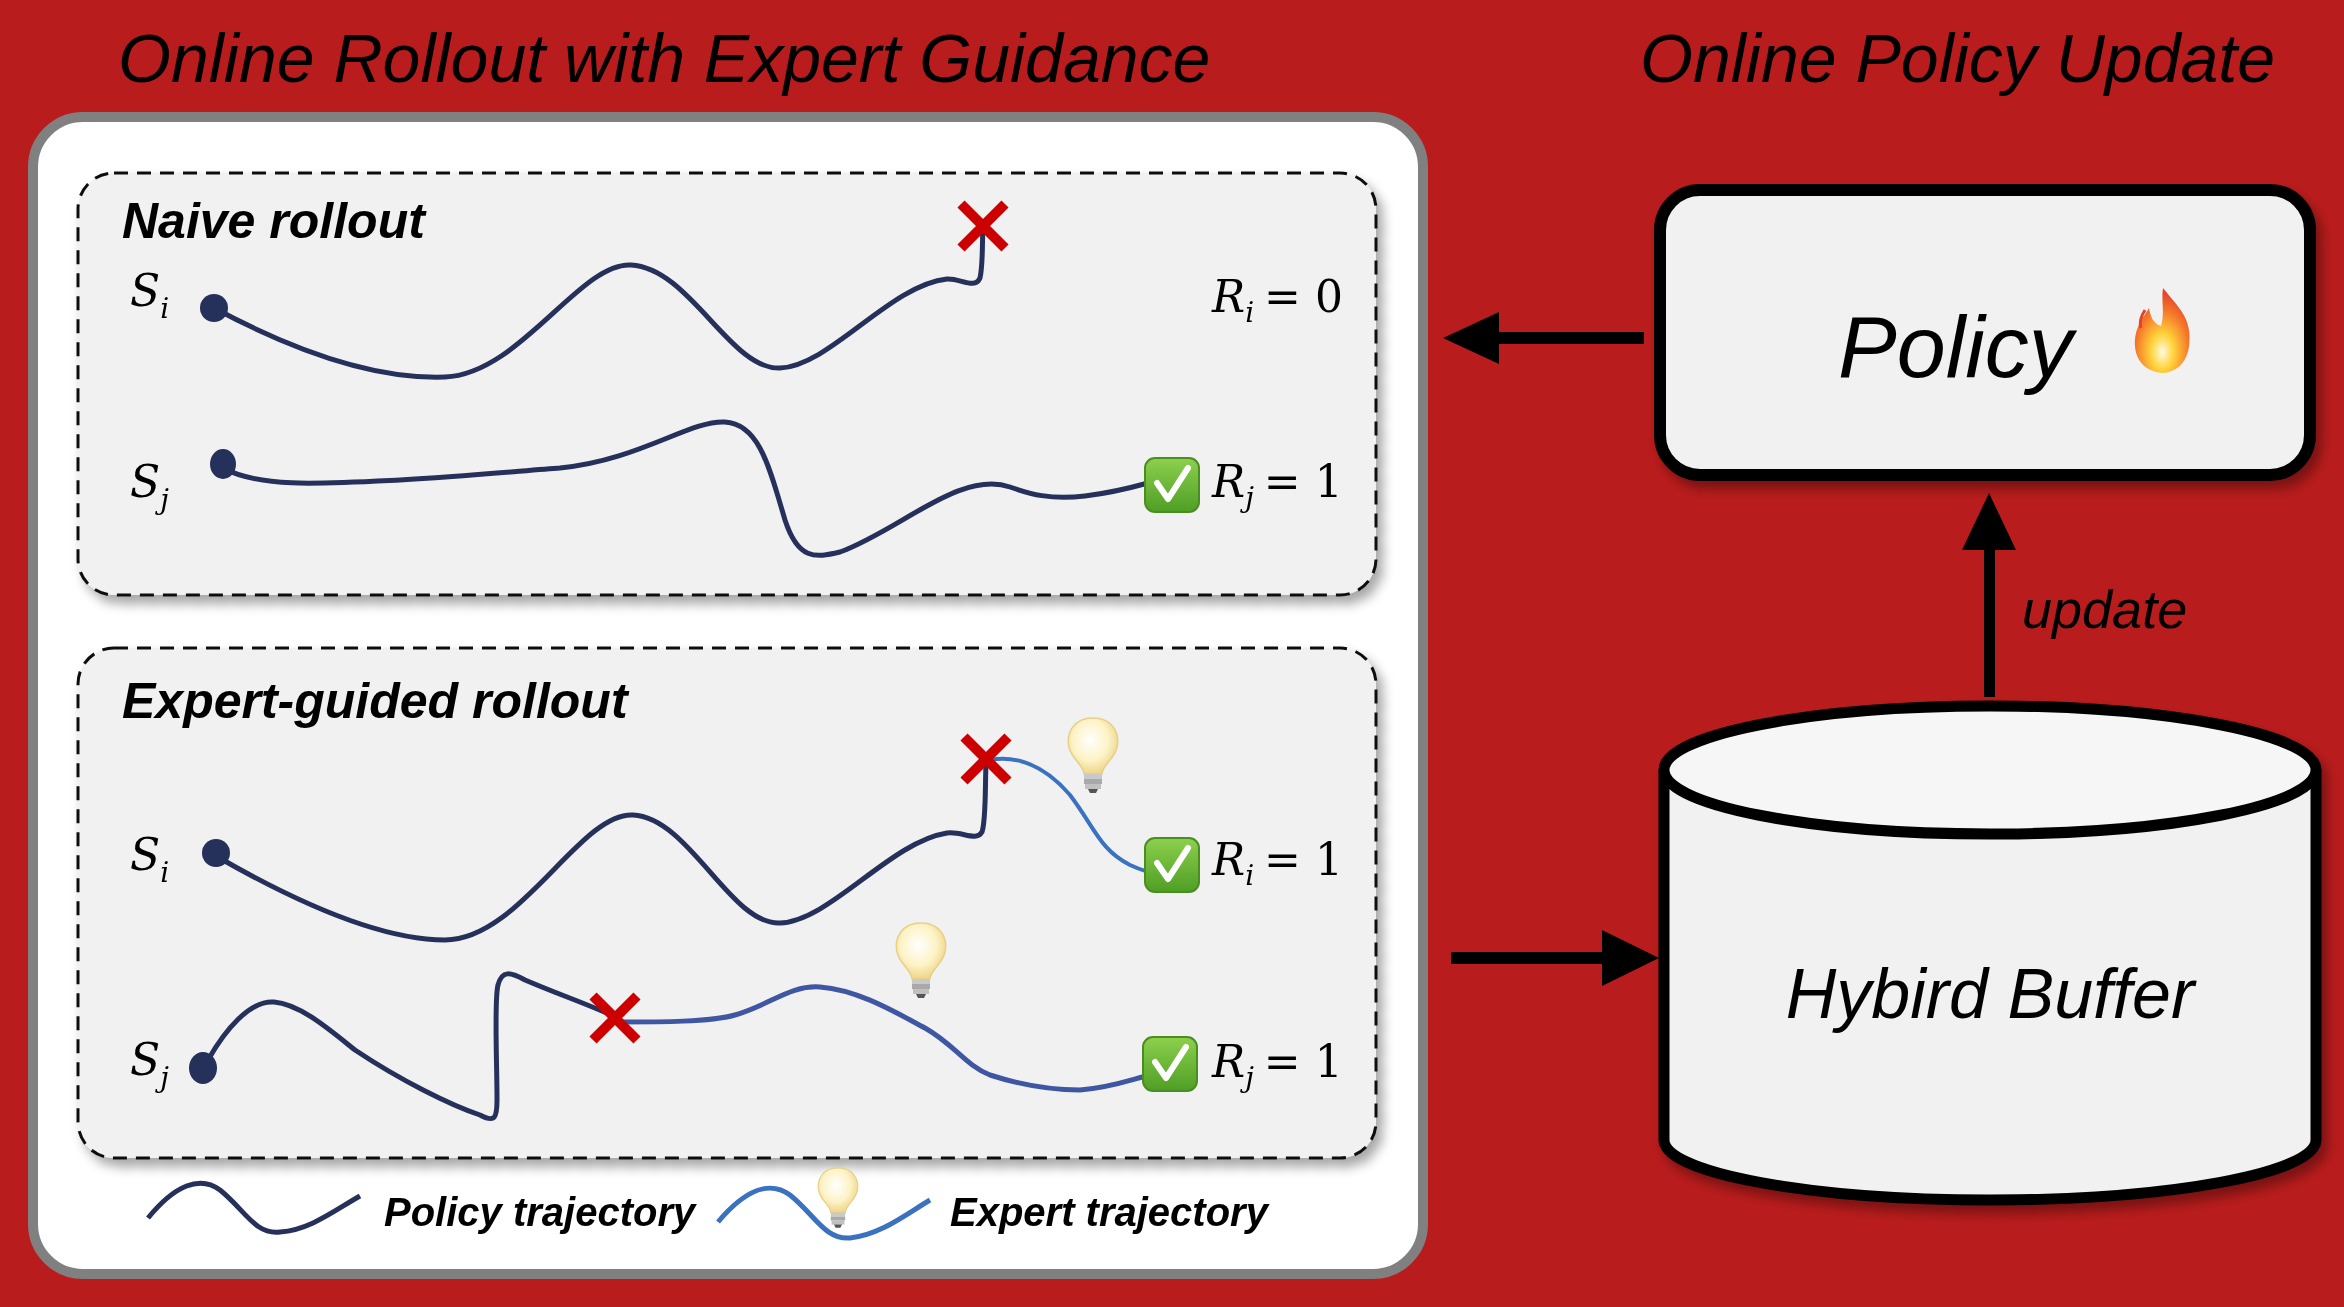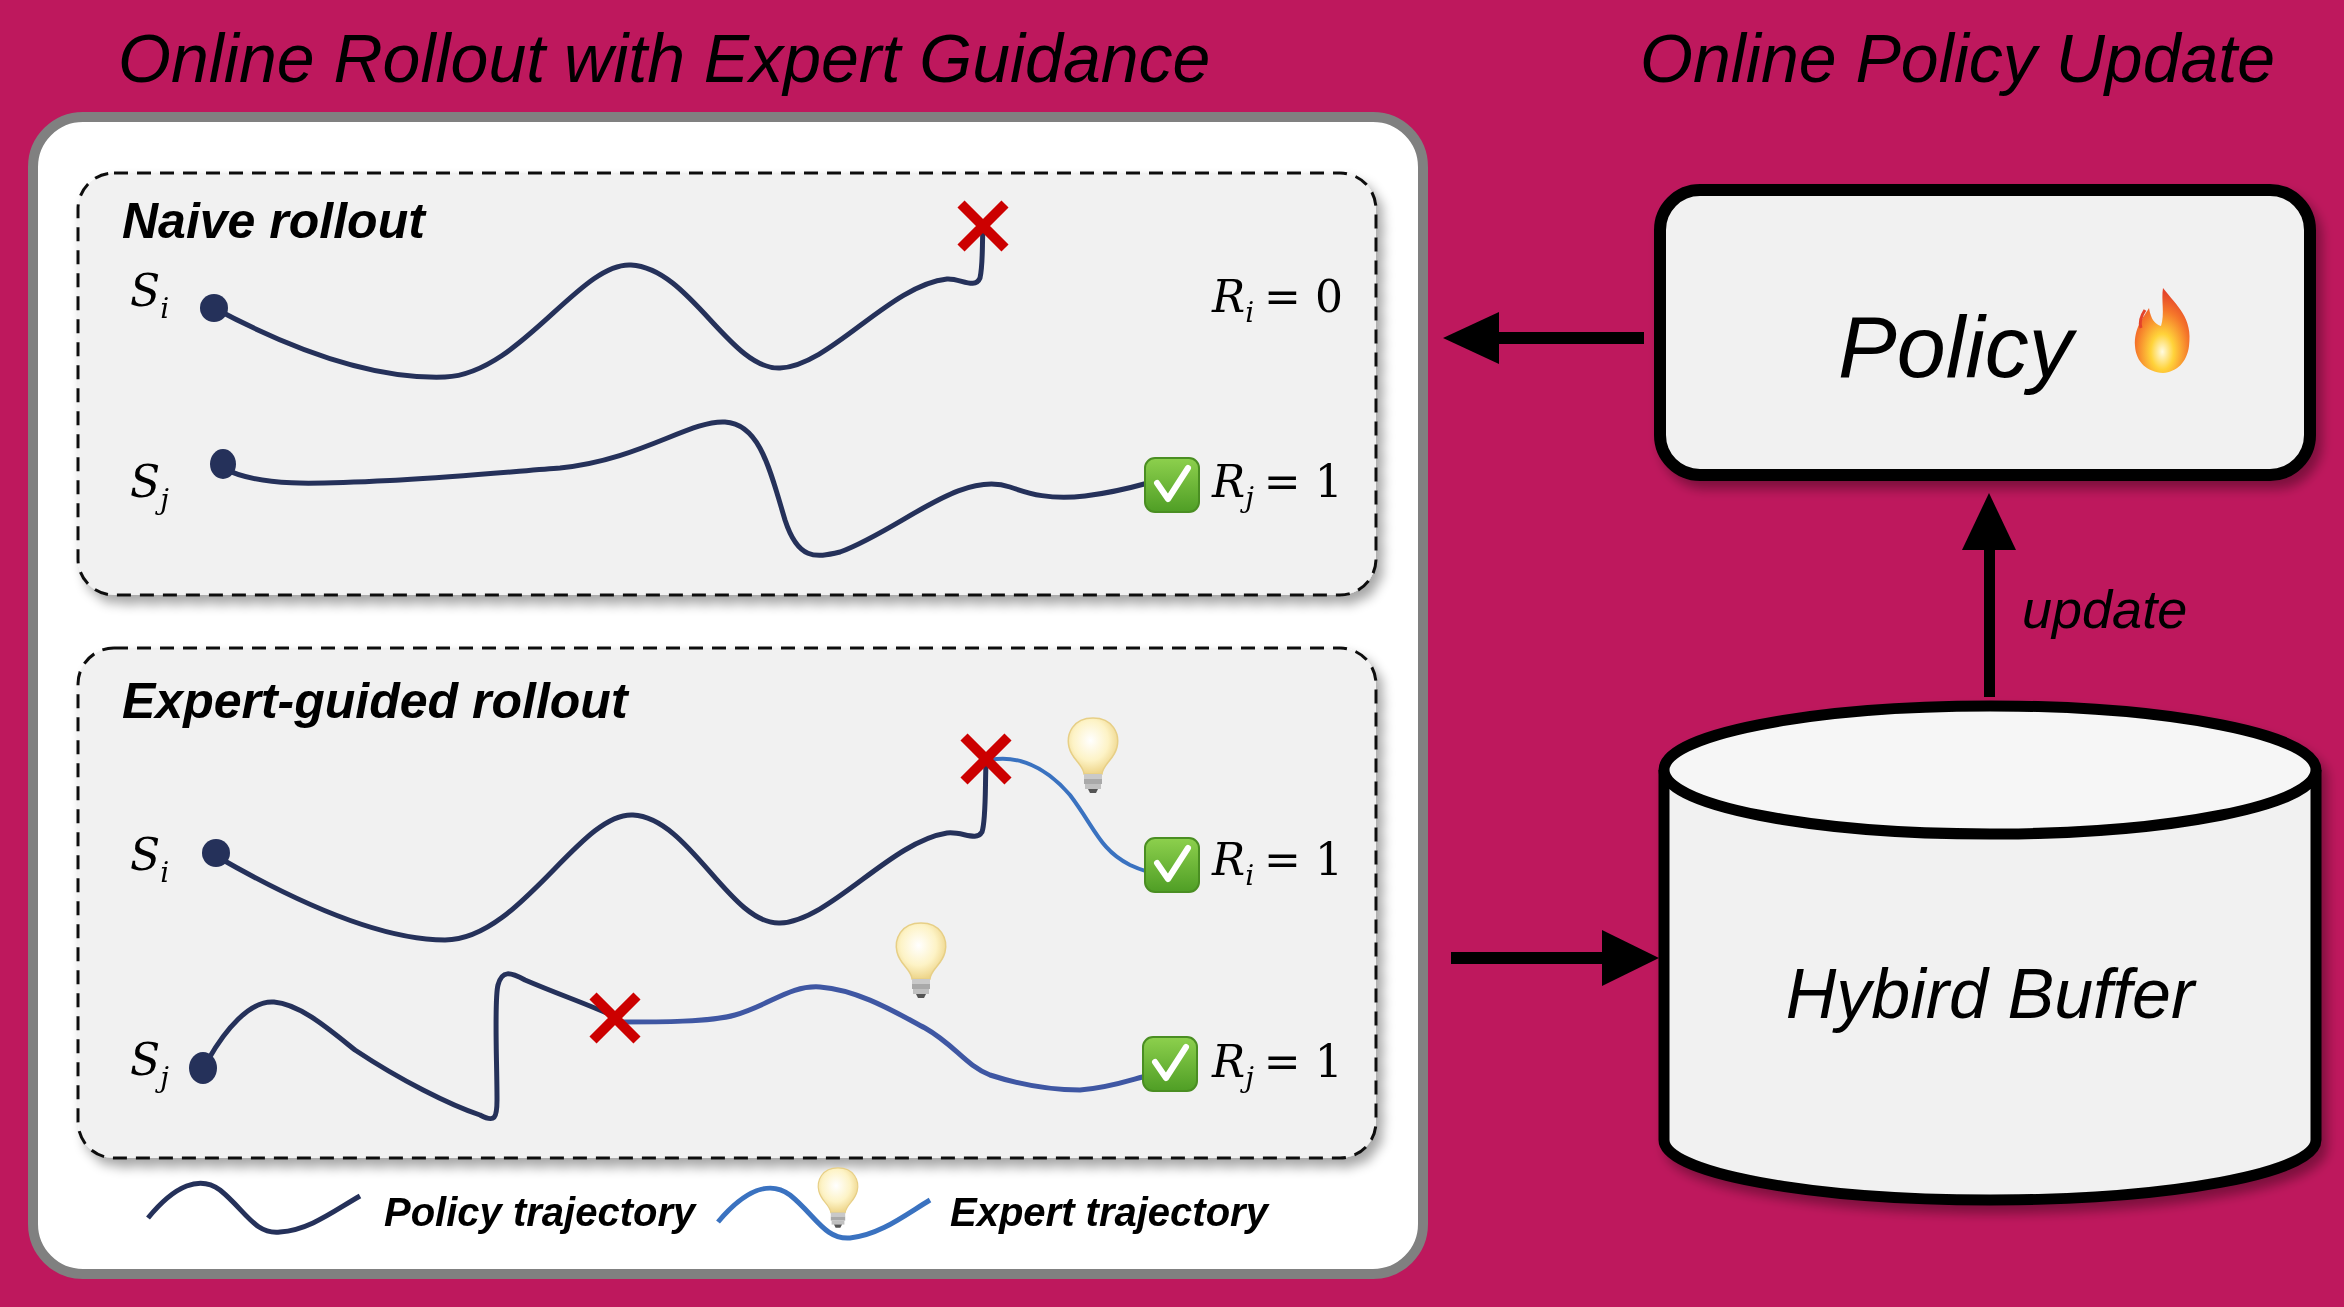--- a/index.html
+++ b/index.html
@@ -1,16 +1,16 @@
 <!DOCTYPE html>
 <html><head>
 <meta charset="utf-8">
 <style>
   html, body { margin: 0; padding: 0; background: #ffffff; }
-  #canvas { position: relative; width: 2344px; height: 1307px; overflow: hidden; background: #be185d; }
+  #canvas { position: relative; width: 2344px; height: 1307px; overflow: hidden; background: #b91c1c; }
   svg { position: absolute; left: 0; top: 0; }
   .title { font-family: "Liberation Sans", sans-serif; font-style: italic; font-size: 68px; fill: #000; }
   .panel-title { font-family: "Liberation Sans", sans-serif; font-style: italic; font-weight: bold; font-size: 50px; fill: #000; }
   .state { font-family: "DejaVu Serif", serif; font-style: italic; font-size: 44px; fill: #000; }
   .state-sub { font-family: "DejaVu Serif", serif; font-style: italic; font-size: 28px; fill: #000; }
   .reward { font-family: "DejaVu Serif", serif; font-size: 44px; fill: #000; }
   .big-label { font-family: "Liberation Sans", sans-serif; font-style: italic; font-size: 88px; fill: #000; }
   .buffer-label { font-family: "Liberation Sans", sans-serif; font-style: italic; font-size: 70px; fill: #000; }
   .update-label { font-family: "Liberation Sans", sans-serif; font-style: italic; font-size: 54px; fill: #000; }
   .legend-text { font-family: "Liberation Sans", sans-serif; font-style: italic; font-weight: bold; font-size: 40px; fill: #000; }

